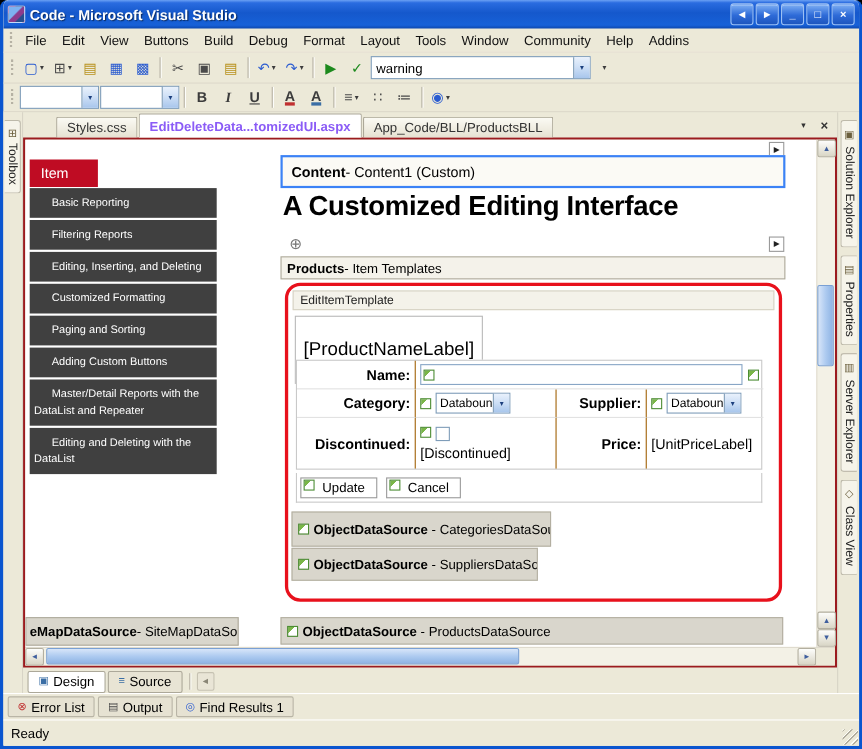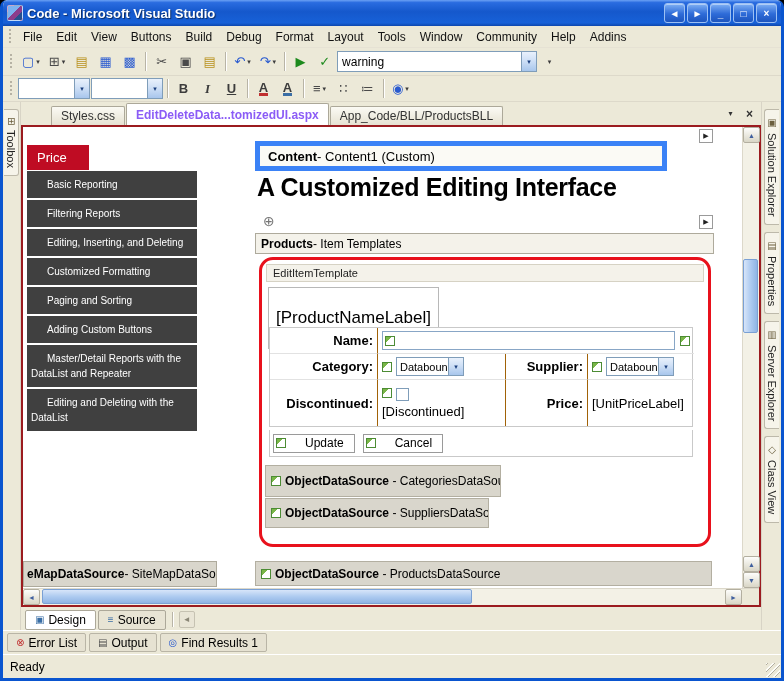--- a/index.html
+++ b/index.html
@@ -71,42 +71,42 @@
   .statusbar{height:24px;flex:none;display:flex;align-items:center;padding:0 7px;font-size:12px;position:relative;background:#ece9d8;border-top:1px solid #fff}
   .sgrip{position:absolute;right:1px;bottom:1px;width:14px;height:14px;background:repeating-linear-gradient(-45deg,transparent 0 3px,#b2ae9f 3px 4px,#fdfdf8 4px 5px)}
   
   .home{position:absolute;left:4px;top:18px;width:62px;height:25px;background:#bf0c23;color:#fff;font-size:13px;display:flex;align-items:center;padding-left:10px}
   .navcol{position:absolute;left:4px;top:44px;width:170px;display:flex;flex-direction:column;gap:2px}
   .navitem{background:#404040;color:#fff;font-size:10px;line-height:15px;padding:6px 4px;text-indent:16px}
   .sitemap{position:absolute;left:0;top:434px;width:194px;height:26px;background:#d9d6cc;border:1px solid #aeaa9c;display:flex;align-items:center;font-size:12px;padding:0 3px;white-space:nowrap;overflow:hidden}
   .b{font-weight:700}
   .stag{position:absolute;width:14px;height:14px;border:1px solid #9a9a9a;background:#fff;display:flex;align-items:center;justify-content:center;font-size:7px;color:#222}
   .st1{left:676px;top:2px}.st2{left:676px;top:88px}
-  .chdr{position:absolute;left:232px;top:14px;width:412px;height:30px;border:5px solid #3b82f6;background:#fbfaf5;display:flex;align-items:center;padding:0 8px;font-size:13px;white-space:nowrap}
+  .chdr{position:absolute;left:232px;top:14px;width:459px;height:30px;border:2px solid #3b82f6;background:#fbfaf5;display:flex;align-items:center;padding:0 8px;font-size:13px;white-space:nowrap}
   .heading{position:absolute;left:234px;top:46px;font-size:25px;font-weight:700;color:#000;white-space:nowrap;letter-spacing:-.3px}
   .mv{position:absolute;left:240px;top:86px;font-size:14px;color:#777}
   .pbar{position:absolute;left:232px;top:106px;width:459px;height:21px;border:1px solid #aeaa9c;background:#f4f2ea;display:flex;align-items:center;padding:0 5px;font-size:12px;white-space:nowrap}
   .redbox{position:absolute;left:236px;top:130px;width:452px;height:290px;border:3px solid #e8111c;border-radius:14px;pointer-events:none}
   .thdr{position:absolute;left:243px;top:137px;width:438px;height:18px;background:#f4f2ea;border:1px solid #d6d2c4;display:flex;align-items:center;padding:0 6px;font-size:11px;color:#222}
   .pname{position:absolute;left:245px;top:160px;border:1px solid #b8b8b8;padding:20px 7px;font-size:17px;background:#fff}
   .etable{position:absolute;left:246px;top:200px;width:424px;display:grid;grid-template-columns:108px 128px 82px 106px;border:1px solid #c9c9c9;background:#fff}
   .cell{border-right:1px solid #a16207;border-bottom:1px solid #e2e2e2;display:flex;align-items:center;padding:2px 4px;min-height:26px;font-size:13px}
   .cell.last{border-right:none}.cell.nb{border-bottom:none}
   .lbl{justify-content:flex-end;font-weight:700;text-align:right}
   .span3{grid-column:2/5}
   .r3{min-height:46px}
   .tbox{flex:1;height:19px;border:1px solid #88a6c6;background:#fff;display:flex;align-items:center;padding:0 2px;margin-right:5px}
   .dbg{width:10px;height:10px;flex:none;border:1px solid #4c8c34;background:linear-gradient(135deg,#7ab648 36%,#fff 36%)}
   .combo.db{height:19px;width:68px;margin-left:4px}
   .combo.db .val{font-size:11px;padding:0 3px}
   .disc-cell{flex-direction:column;align-items:flex-start;gap:3px;justify-content:center}
   .disc-row{display:flex;align-items:flex-start;gap:4px}
   .chk{width:13px;height:13px;border:1px solid #7f9db9;background:#fff}
   .btnrow{position:absolute;left:246px;top:303px;width:424px;height:27px;border:1px solid #c9c9c9;border-top:none;display:flex;align-items:center;gap:8px;padding:0 3px;background:#fff}
-  .lnkbtn{height:19px;display:flex;align-items:center;gap:19px;padding:1px 10px 1px 2px;border:1px solid #9a9a9a;background:#fff;font-size:12px}
+  .lnkbtn{height:19px;display:flex;gap:7px;padding:1px 10px 1px 2px;border:1px solid #9a9a9a;background:#fff;font-size:12px}
   .dsbox{position:absolute;background:#d9d6cc;border:1px solid #b3afa1;display:flex;align-items:center;gap:4px;padding:0 5px;font-size:12px;white-space:nowrap;overflow:hidden}
   .ds-cat{left:242px;top:338px;width:236px;height:32px}
   .ds-sup{left:242px;top:371px;width:224px;height:30px}
   .ds-prod{left:232px;top:434px;width:457px;height:25px}
 </style>
 </head>
 <body>
 
 <div class="window">
 
@@ -283,21 +283,21 @@
               <span>×</span>
             </div>
         </div>
       </div>
 
       <div class="docframe">
         <div class="docmain">
 
           <div class="surface">
 
-            <div class="home">Price</div>
+            <div class="home">Item</div>
             <div class="navcol">
               <div class="navitem">Basic Reporting</div>
               <div class="navitem">Filtering Reports</div>
               <div class="navitem">Editing, Inserting, and Deleting</div>
               <div class="navitem">Customized Formatting</div>
               <div class="navitem">Paging and Sorting</div>
               <div class="navitem">Adding Custom Buttons</div>
               <div class="navitem">Master/Detail Reports with the DataList and Repeater</div>
               <div class="navitem">Editing and Deleting with the DataList</div>
             </div>

